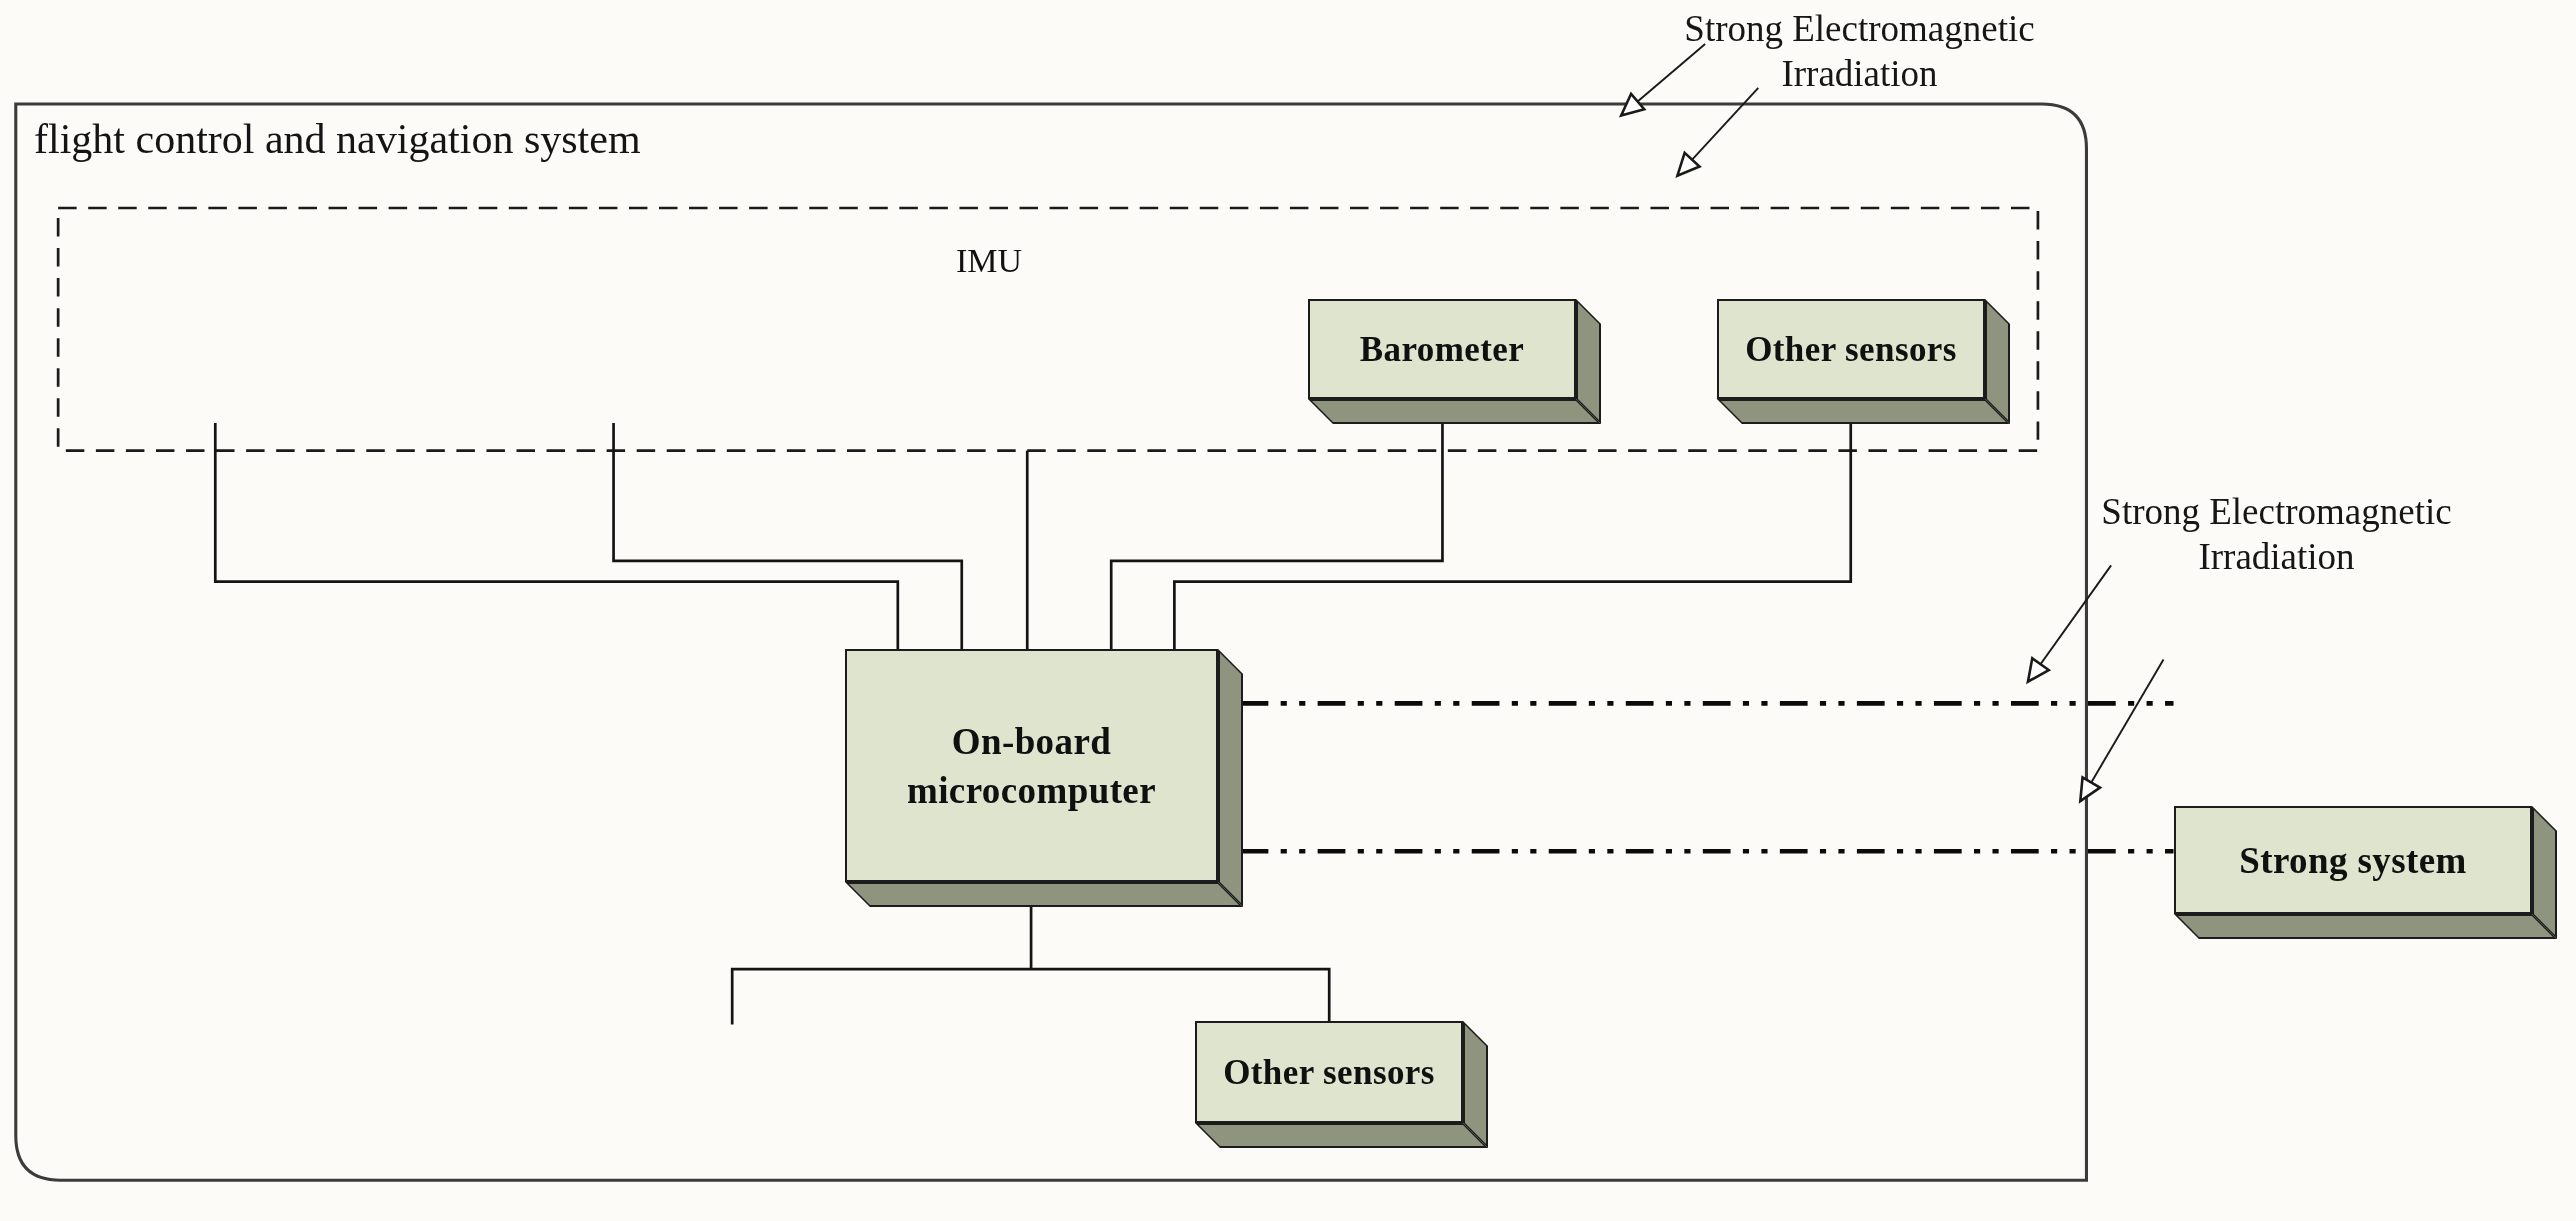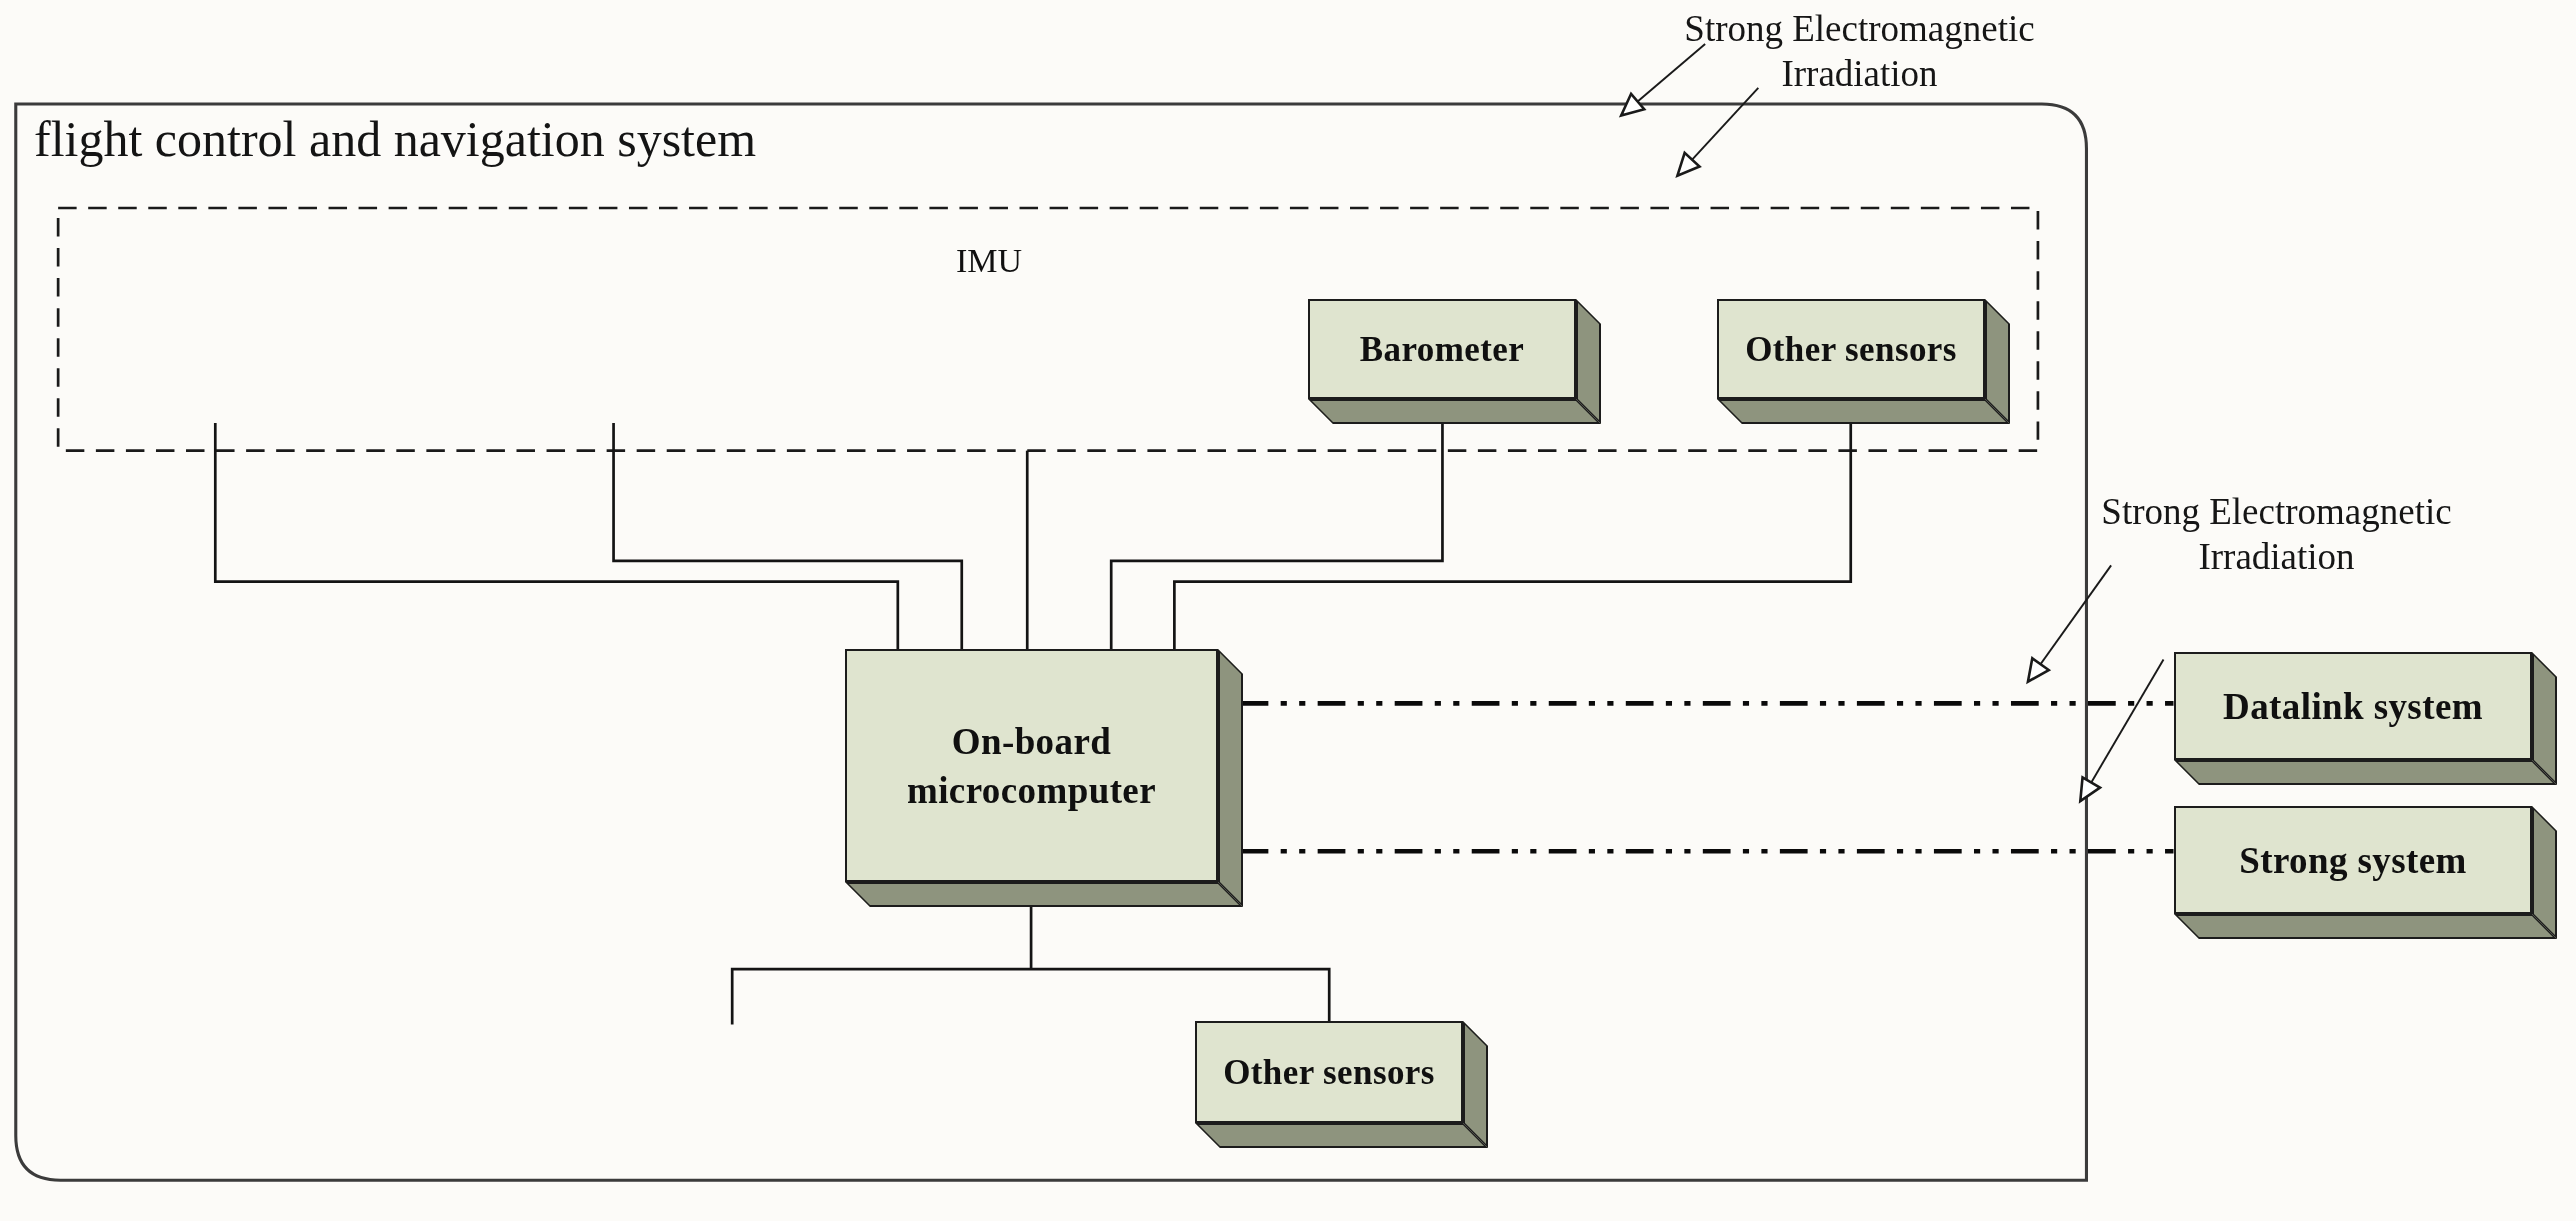--- a/index.html
+++ b/index.html
@@ -17,21 +17,21 @@
     background:var(--background);
     font-family:"Liberation Serif","DejaVu Serif",serif;
     color:var(--text);
     overflow:hidden;
   }
   #stage{position:relative;width:2576px;height:1221px;}
   #wires{position:absolute;left:0;top:0;z-index:1;}
 
   .title{
     position:absolute;left:34px;top:116px;z-index:3;
-    font-size:50px;line-height:46px;color:#141414;
+    font-size:42px;line-height:46px;color:#141414;
     white-space:nowrap;
   }
   .imu-label{
     position:absolute;left:956px;top:242px;width:146px;z-index:3;
     font-size:34px;text-align:left;white-space:nowrap;
   }
   .emi-label{
     position:absolute;z-index:3;width:539px;
     font-size:37px;line-height:45px;text-align:center;
     white-space:pre-line;color:#161616;
@@ -138,27 +138,20 @@
 
 
   <div class="box3d" style="left:1195px;top:1021px;width:268px;height:102px;">
     <div class="side side-r"></div>
     <div class="side side-b"></div>
     <div class="face">
       <span class="label">Other sensors</span>
     </div>
   </div>
 
-  <div class="box3d large" style="left:2174px;top:652px;width:358px;height:108px;">
-    <div class="side side-r"></div>
-    <div class="side side-b"></div>
-    <div class="face">
-      <span class="label">Datalink system</span>
-    </div>
-  </div>
 
   <div class="box3d large" style="left:2174px;top:806px;width:358px;height:108px;">
     <div class="side side-r"></div>
     <div class="side side-b"></div>
     <div class="face">
       <span class="label">Strong system</span>
     </div>
   </div>
 
 </div>

